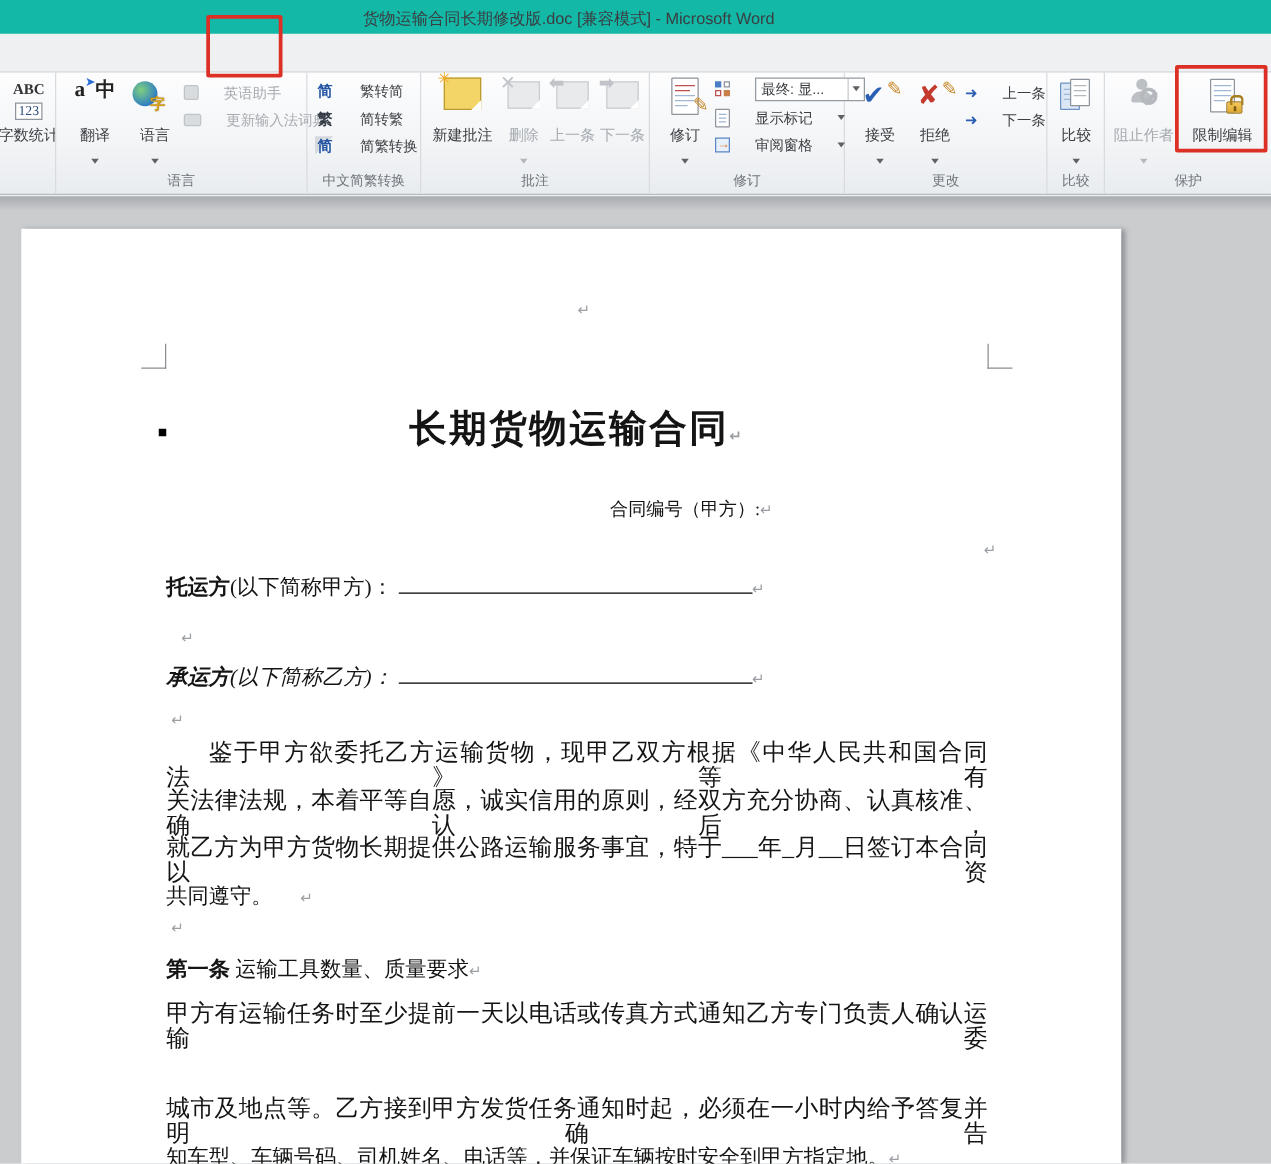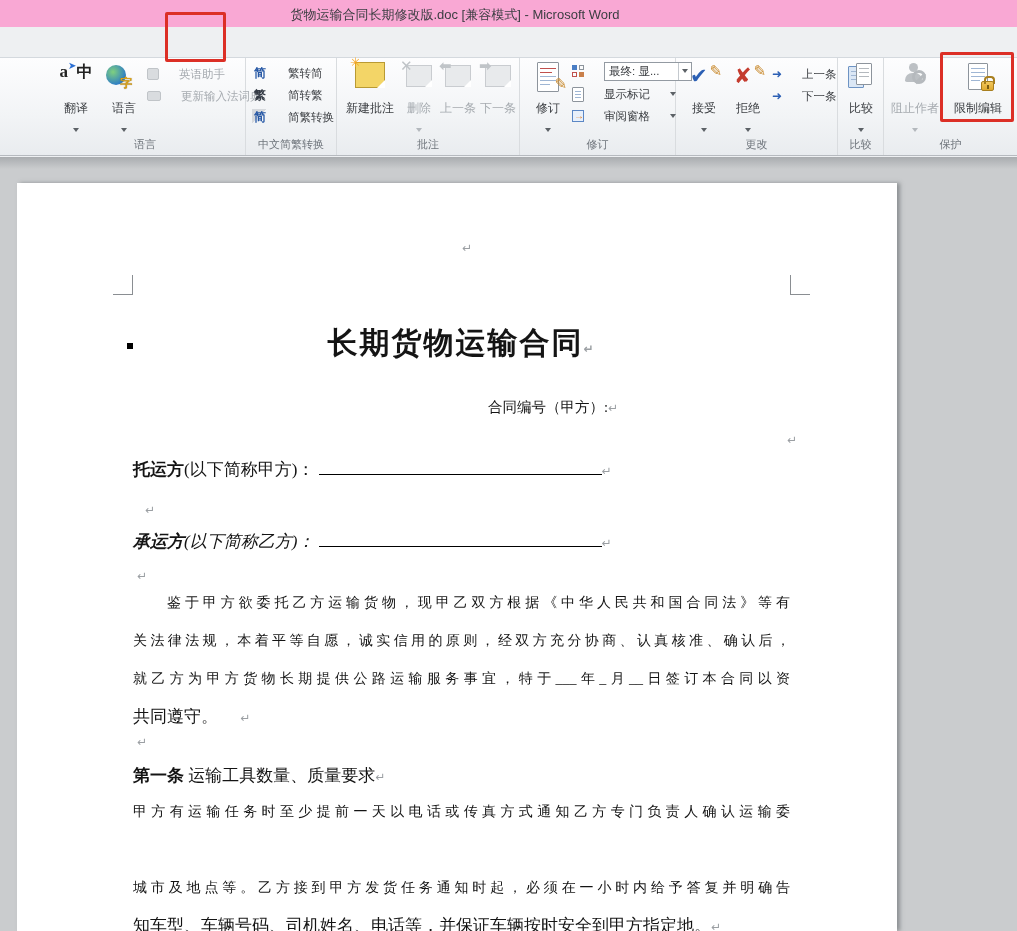--- a/index.html
+++ b/index.html
@@ -1,21 +1,21 @@
 <!DOCTYPE html>
 <html><head>
 <meta charset="utf-8">
 <style>
   * { margin:0; padding:0; box-sizing:border-box; }
   html,body { width:1017px; height:931px; overflow:hidden;
     font-family:"Liberation Sans","DejaVu Sans",sans-serif; }
   #app { position:relative; width:1017px; height:931px; background:#eef0f2; }
 
   
-  #titlebar { position:absolute; left:0; top:0; width:1017px; height:27px; background:#f9a8d4; }
+  #titlebar { position:absolute; left:0; top:0; width:1017px; height:27px; background:#14b8a6; }
   #titlebar .title { position:absolute; left:0; top:6px; width:910px; text-align:center;
     font-size:13px; color:#3a3d41; }
 
   
   #tabrow { position:absolute; left:0; top:27px; width:1017px; height:30px; background:#eef0f2; }
   .tab { position:absolute; top:0; height:30px; line-height:30px; text-align:center;
     font-size:12.5px; color:#3c3f43; cursor:default; }
   .tab.active { background:linear-gradient(#ffffff,#fbfcfd); border:1px solid #c7ccd2; border-bottom:none;
     border-radius:2.5px 2.5px 0 0; color:#2f3235; z-index:5; height:31px; }
 
@@ -77,38 +77,47 @@
 
   
   #docarea { position:absolute; left:0; top:157px; width:1017px; height:774px;
     background:linear-gradient(#a9acaf, #caccce 12px, #caccce); }
   #page { position:absolute; left:17px; top:26px; width:880px; height:748px; background:#fff;
     box-shadow:3px 0 4px rgba(90,94,98,.55); font-family:"Liberation Serif","DejaVu Serif",serif; color:#141414; }
   .pilc { color:#9b9fa3; font-size:12px; font-family:"DejaVu Sans",sans-serif; }
   .cmark { position:absolute; width:20px; height:20px; }
   .cmark.tl { border-right:1px solid #8a8e92; border-bottom:1px solid #8a8e92; }
   .cmark.tr { border-left:1px solid #8a8e92; border-bottom:1px solid #8a8e92; }
-  .jline { position:absolute; left:116px; width:657px; font-size:14px; line-height:20px;
+  .jline { position:absolute; left:116px; width:657px; font-size:19px; line-height:20px;
     text-align:justify; text-align-last:justify; }
   .nline { position:absolute; left:116px; width:680px; font-size:17px; line-height:20px; }
   .ulspan { display:inline-block; width:283px; border-bottom:1px solid #000; height:16px; }
   .bold { font-weight:bold; }
 </style>
 </head>
 <body>
 
 <div id="app">
 
   <div id="titlebar">
     <div class="title">货物运输合同长期修改版.doc [兼容模式] - Microsoft Word</div>
   </div>
 
 
   <div id="ribbon">
 
+    <div class="rgroup" style="left:0;width:45px;overflow:hidden;">
+      <div class="bigbtn" style="left:-6px;width:58px;">
+        <div class="icoz">
+          <div style="font-family:'Liberation Serif',serif;font-weight:bold;font-size:12px;color:#333;margin-top:2px;">ABC</div>
+          <div style="font-family:'Liberation Serif',serif;font-size:11px;color:#2b4a7a;border:1px solid #8d949c;display:inline-block;padding:0 2px;background:#fff;">123</div>
+        </div>
+        <div class="blabel">字数统计</div>
+      </div>
+    </div>
 
     <div class="rgroup" style="left:45px;width:201px;">
       <div class="bigbtn" style="left:10px;width:42px;">
         <div class="icoz">
           <span style="font-family:'Liberation Serif',serif;font-size:17px;font-weight:bold;color:#222;">a</span><span style="position:relative;top:-8px;color:#2b6fd4;font-size:10px;">➤</span><span style="font-size:16px;font-weight:bold;color:#222;">中</span>
         </div>
         <div class="blabel">翻译</div>
         <div class="ddwrap"><span class="dd"></span></div>
       </div>
       <div class="bigbtn" style="left:58px;width:42px;">

